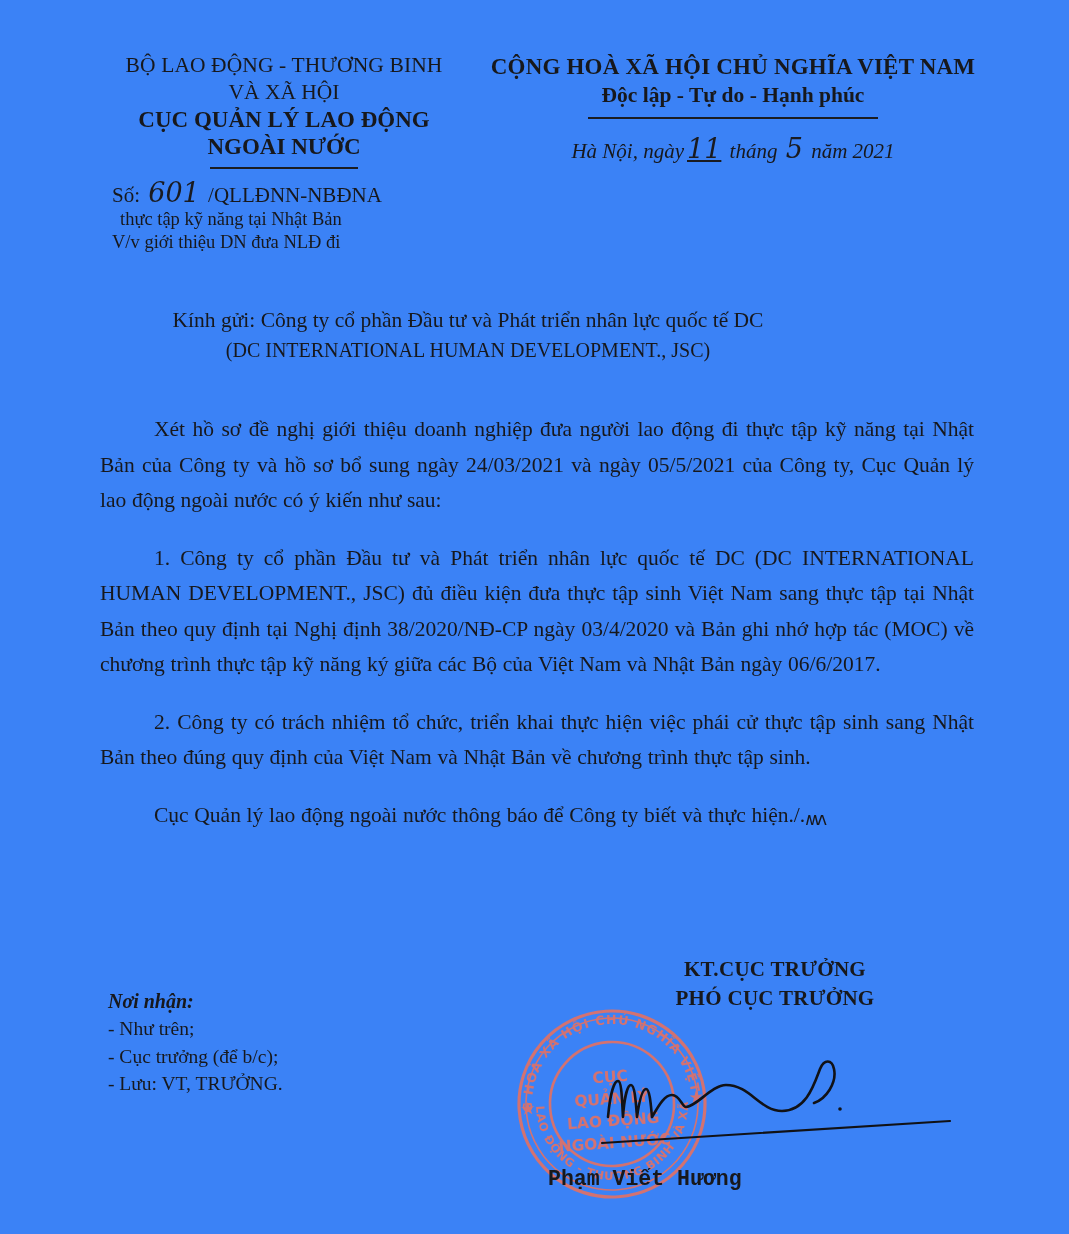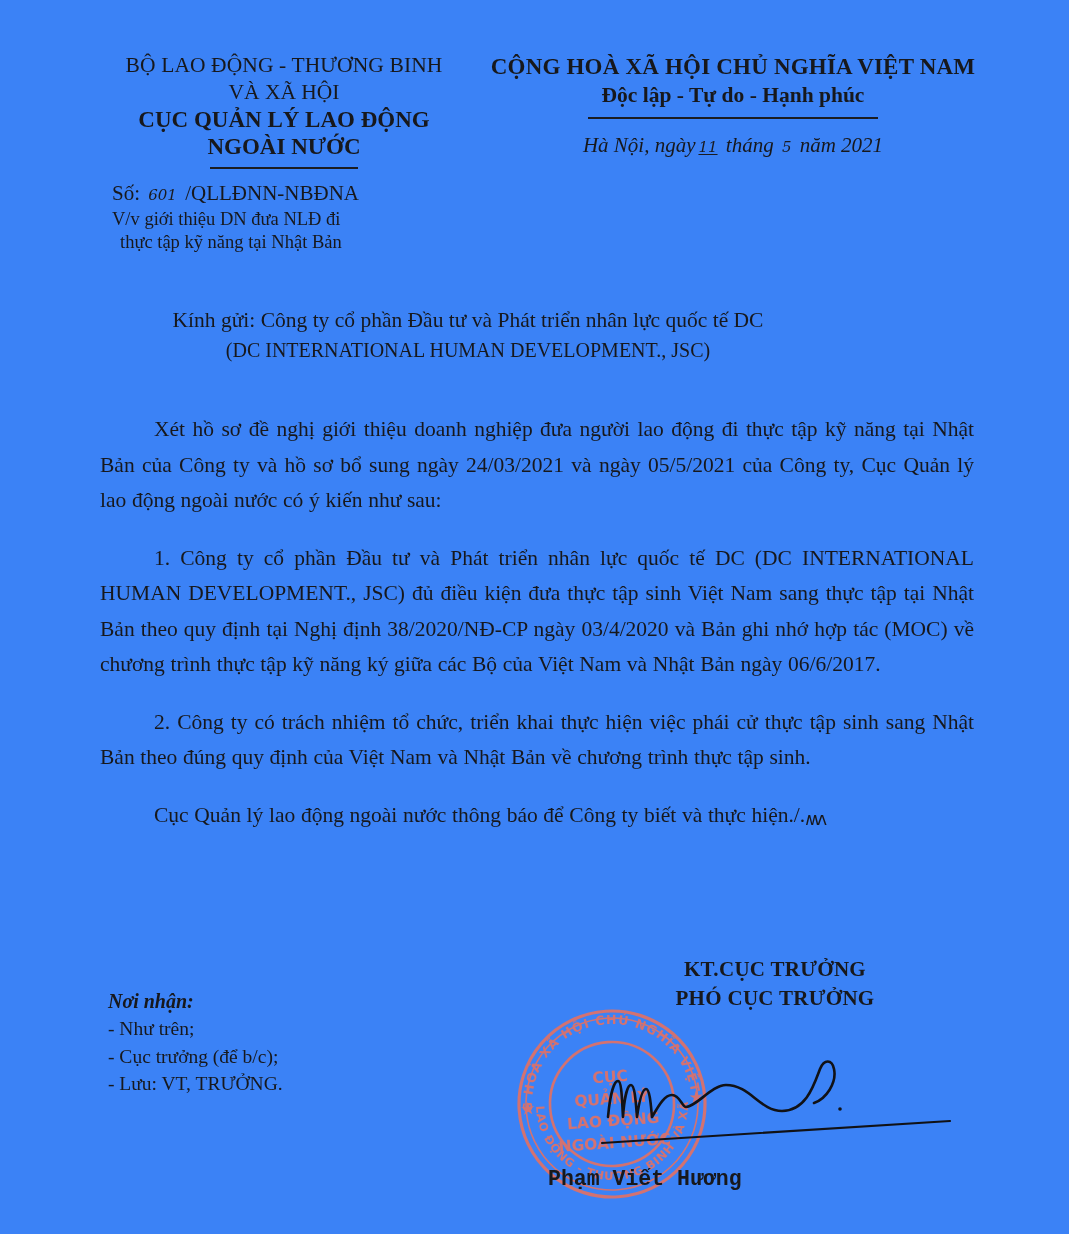--- a/index.html
+++ b/index.html
@@ -76,21 +76,21 @@
   }
   .dateline {
     margin-top: 14px;
     font-style: italic;
     font-size: 21px;
     white-space: nowrap;
   }
   .hand {
     font-family: "DejaVu Serif", serif;
     font-style: italic;
-    font-size: 15px;
+    font-size: 27px;
     color: #1a1b20;
     padding: 0 3px;
   }
   .hand-u {
     text-decoration: underline;
     text-underline-offset: 2px;
   }
 
   
   .numblock {
@@ -243,22 +243,22 @@
       </div>
     </div>
   </div>
 
   <div class="numblock">
     <div class="num-line">
       <span>Số:</span>
       <span class="hand">601</span>
       <span>/QLLĐNN-NBĐNA</span>
     </div>
+    <div class="subj-line subj-indent">thực tập kỹ năng tại Nhật Bản</div>
     <div class="subj-line">V/v giới thiệu DN đưa NLĐ đi</div>
-    <div class="subj-line subj-indent">thực tập kỹ năng tại Nhật Bản</div>
   </div>
 
   <div class="recipient">
     <div class="recip-1">Kính gửi: Công ty cổ phần Đầu tư và Phát triển nhân lực quốc tế DC</div>
     <div class="recip-2">(DC INTERNATIONAL HUMAN DEVELOPMENT., JSC)</div>
   </div>
 
   <div class="body">
     <p class="para">Xét hồ sơ đề nghị giới thiệu doanh nghiệp đưa người lao động đi thực tập kỹ năng tại Nhật Bản của Công ty và hồ sơ bổ sung ngày 24/03/2021 và ngày 05/5/2021 của Công ty, Cục Quản lý lao động ngoài nước có ý kiến như sau:</p>
     <p class="para">1. Công ty cổ phần Đầu tư và Phát triển nhân lực quốc tế DC (DC INTERNATIONAL HUMAN DEVELOPMENT., JSC) đủ điều kiện đưa thực tập sinh Việt Nam sang thực tập tại Nhật Bản theo quy định tại Nghị định 38/2020/NĐ-CP ngày 03/4/2020 và Bản ghi nhớ hợp tác (MOC) về chương trình thực tập kỹ năng ký giữa các Bộ của Việt Nam và Nhật Bản ngày 06/6/2017.</p>

